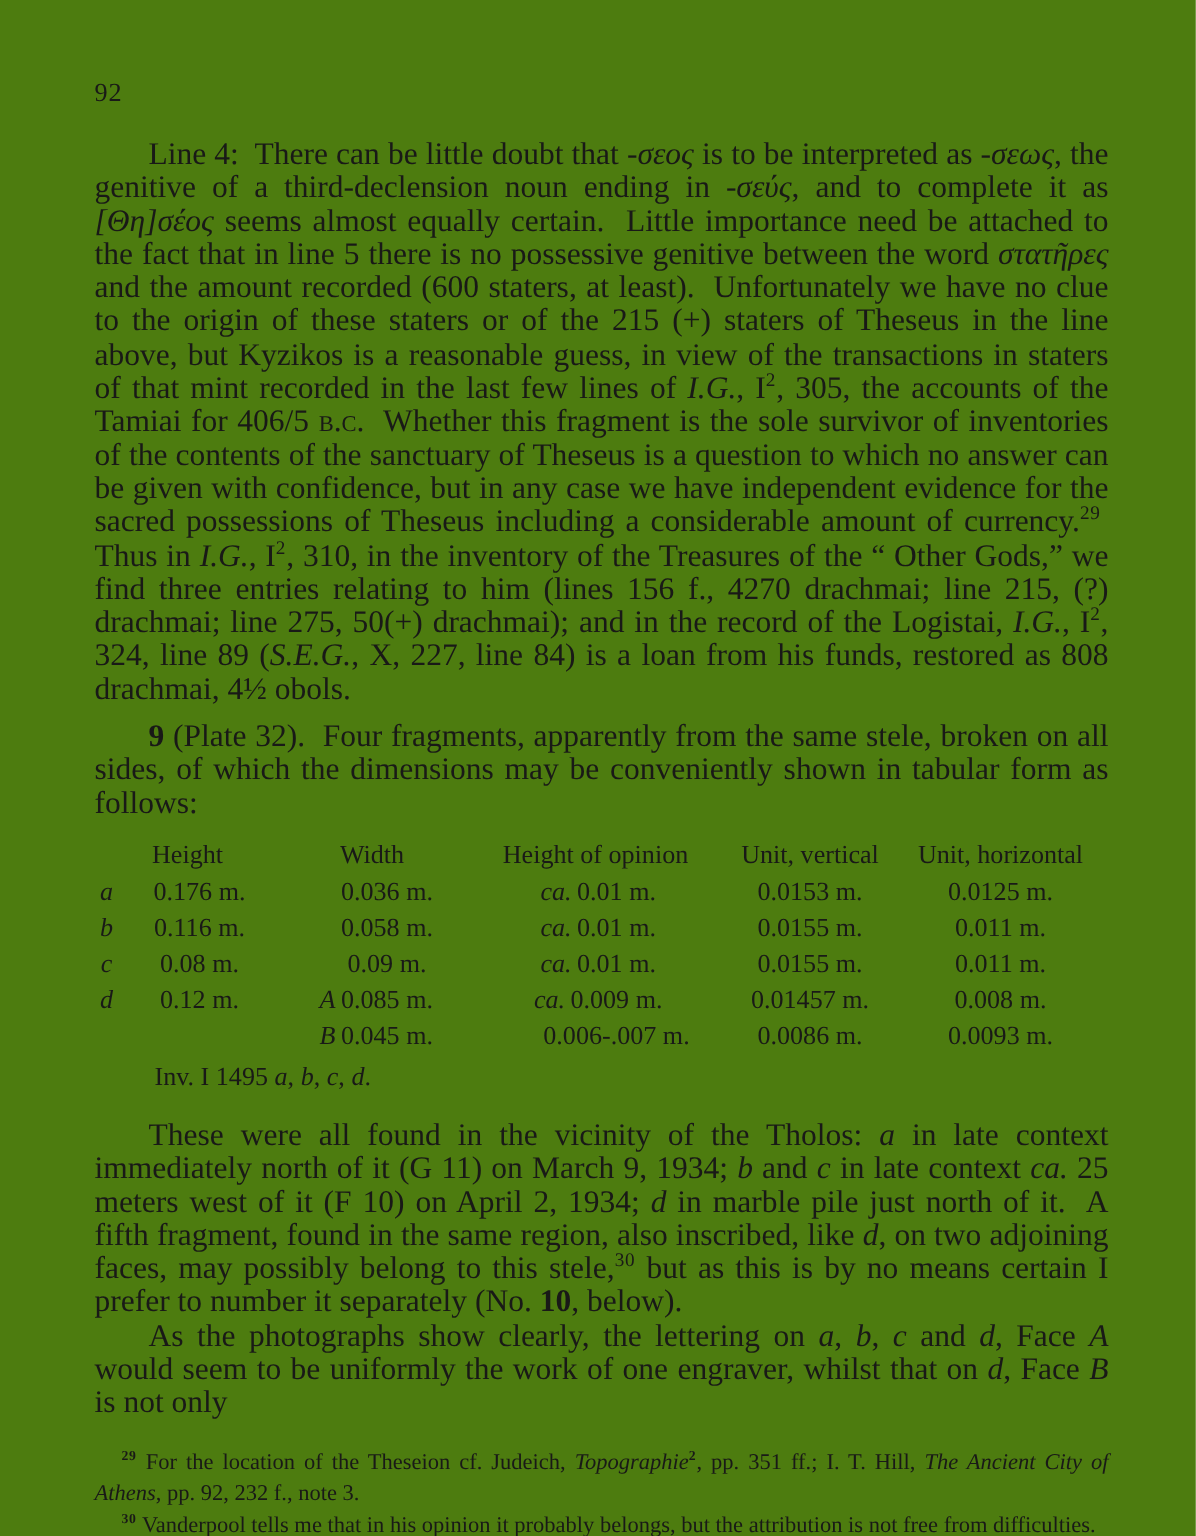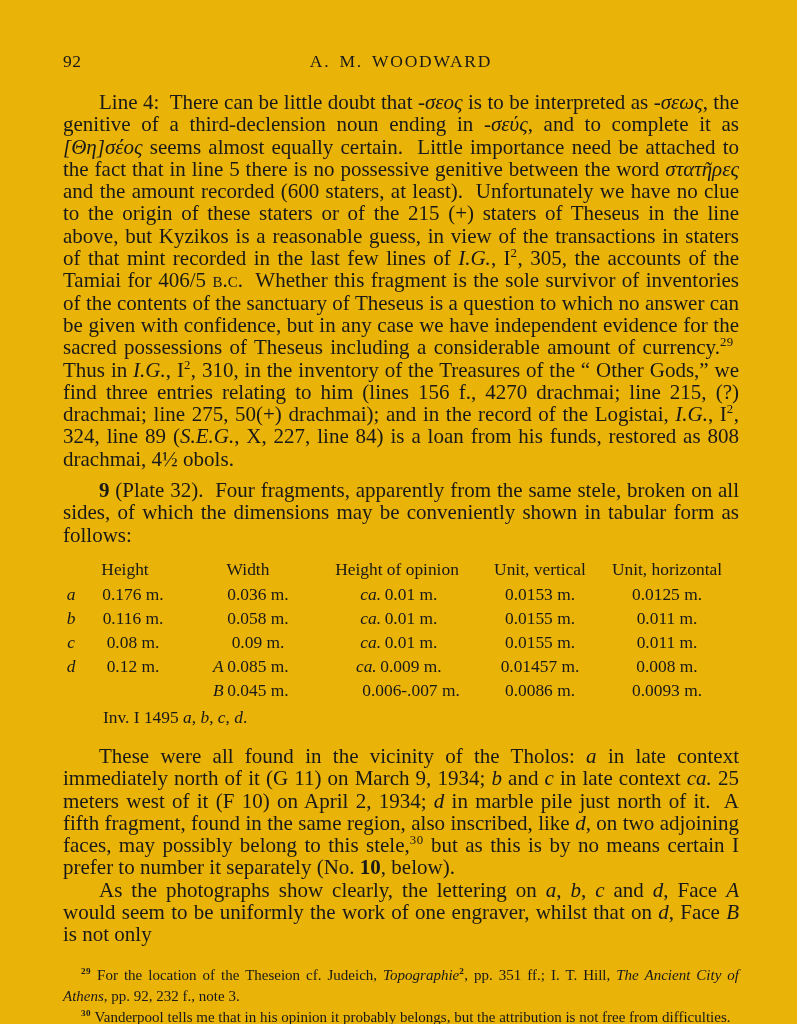--- a/index.html
+++ b/index.html
@@ -6,21 +6,21 @@
   body {
     width:797px; height:1024px;
     background:#ffffff;
     font-family:"Liberation Serif", serif;
     color:#191917;
     -webkit-font-smoothing:antialiased;
   }
   .page {
     position:relative;
     width:797px; height:1024px;
-    background:#eab308;
+    background:#4d7c0f;
     overflow:hidden;
   }
   .content {
     position:absolute;
     left:63px; top:50px;
     width:676px;
   }
   
   .running-head {
     position:relative;
@@ -90,21 +90,20 @@
   .footnotes sup { font-weight:bold; }
 </style>
 </head>
 <body>
 
 <div class="page">
   <div class="content">
 
     <div class="running-head">
       <span class="pageno">92</span>
-      <span class="head-title">A. M. WOODWARD</span>
     </div>
 
     <p class="body-par">Line 4:&nbsp; There can be little doubt that <span class="greek">-σεος</span> is to be interpreted as <span class="greek">-σεως</span>, the genitive of a third-declension noun ending in <span class="greek">-σεύς</span>, and to complete it as <span class="greek">[Θη]σέος</span> seems almost equally certain.&nbsp; Little importance need be attached to the fact that in line 5 there is no possessive genitive between the word <span class="greek">στατῆρες</span> and the amount recorded (600 staters, at least).&nbsp; Unfortunately we have no clue to the origin of these staters or of the 215 (+) staters of Theseus in the line above, but Kyzikos is a reasonable guess, in view of the transactions in staters of that mint recorded in the last few lines of <i>I.G.</i>, I<sup>2</sup>, 305, the accounts of the Tamiai for 406/5 <span class="sc">b.c.</span>&nbsp; Whether this fragment is the sole survivor of inventories of the contents of the sanctuary of Theseus is a question to which no answer can be given with confidence, but in any case we have independent evidence for the sacred possessions of Theseus including a considerable amount of currency.<sup>29</sup>&nbsp; Thus in <i>I.G.</i>, I<sup>2</sup>, 310, in the inventory of the Treasures of the “ Other Gods,” we find three entries relating to him (lines 156 f., 4270 drachmai; line 215, (?) drachmai; line 275, 50(+) drachmai); and in the record of the Logistai, <i>I.G.</i>, I<sup>2</sup>, 324, line 89 (<i>S.E.G.</i>, X, 227, line 84) is a loan from his funds, restored as 808 drachmai, 4½ obols.</p>
 
     <p class="body-par sec9"><b>9</b> (Plate 32).&nbsp; Four fragments, apparently from the same stele, broken on all sides, of which the dimensions may be conveniently shown in tabular form as follows:</p>
 
     <table class="dims">
       <colgroup>
         <col style="width:16px">
           <col style="width:108px">

